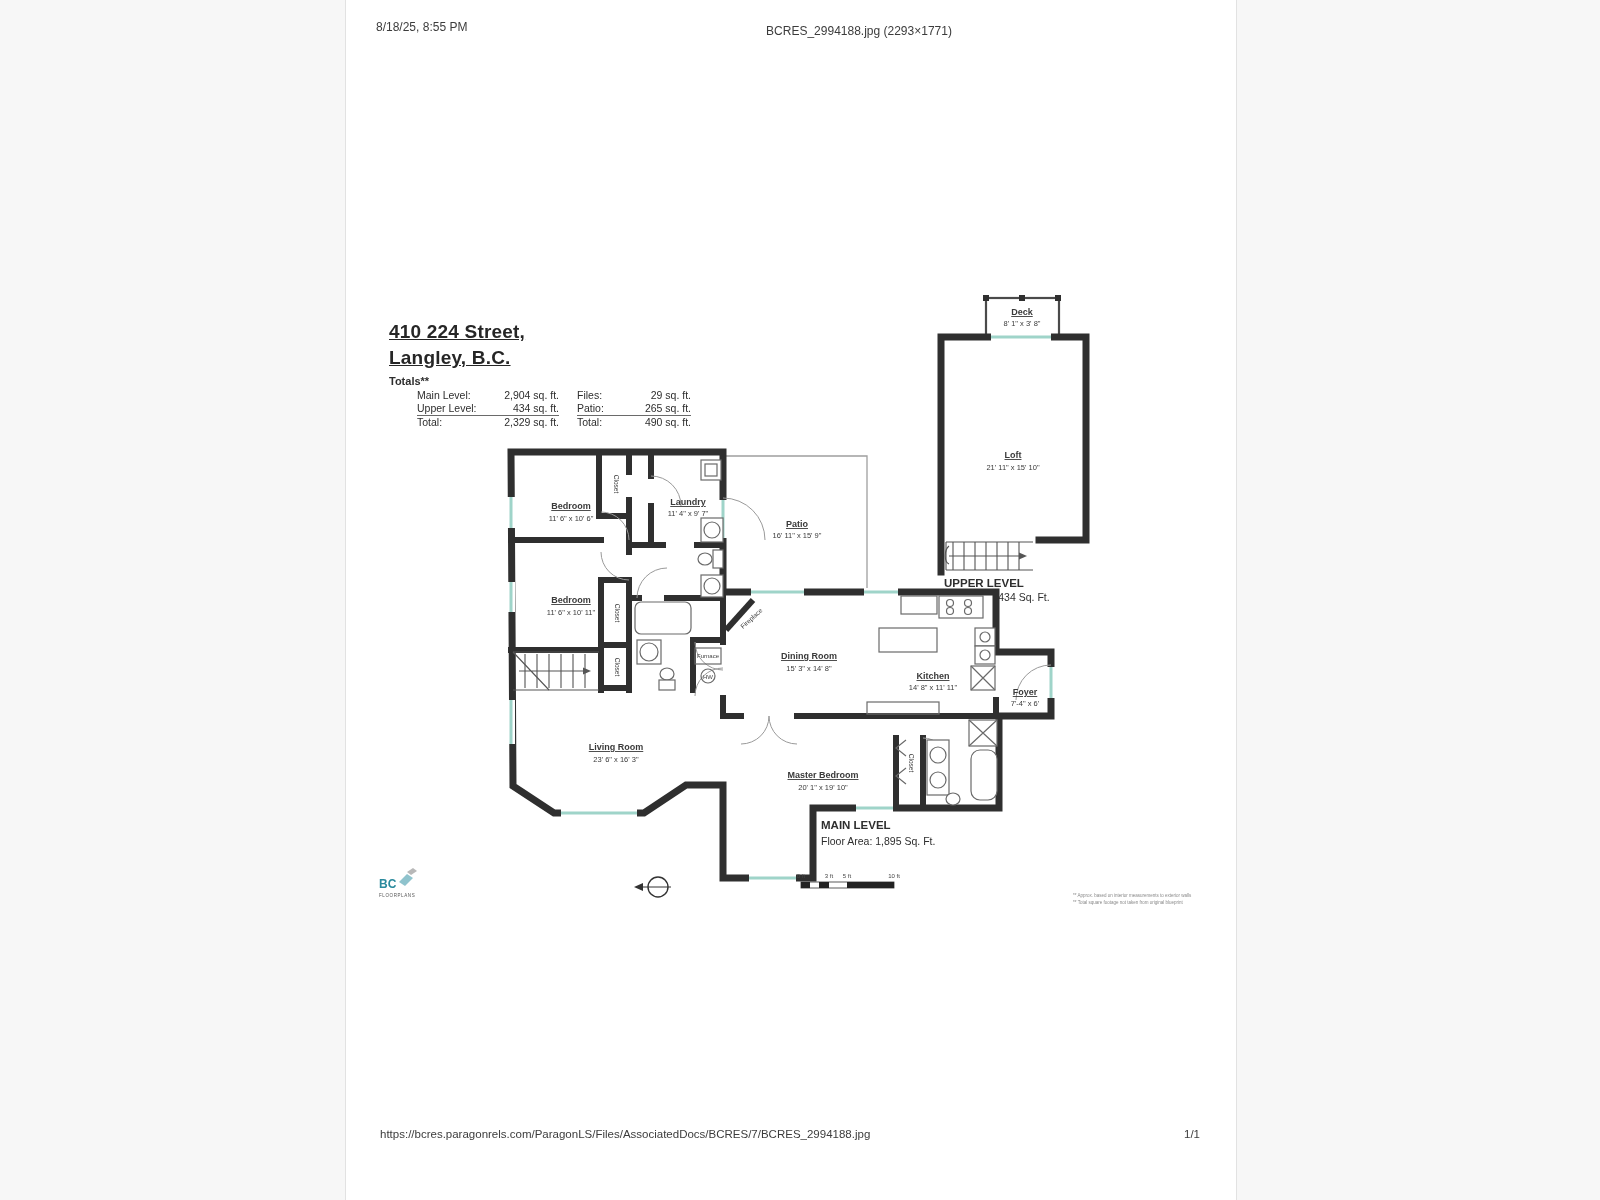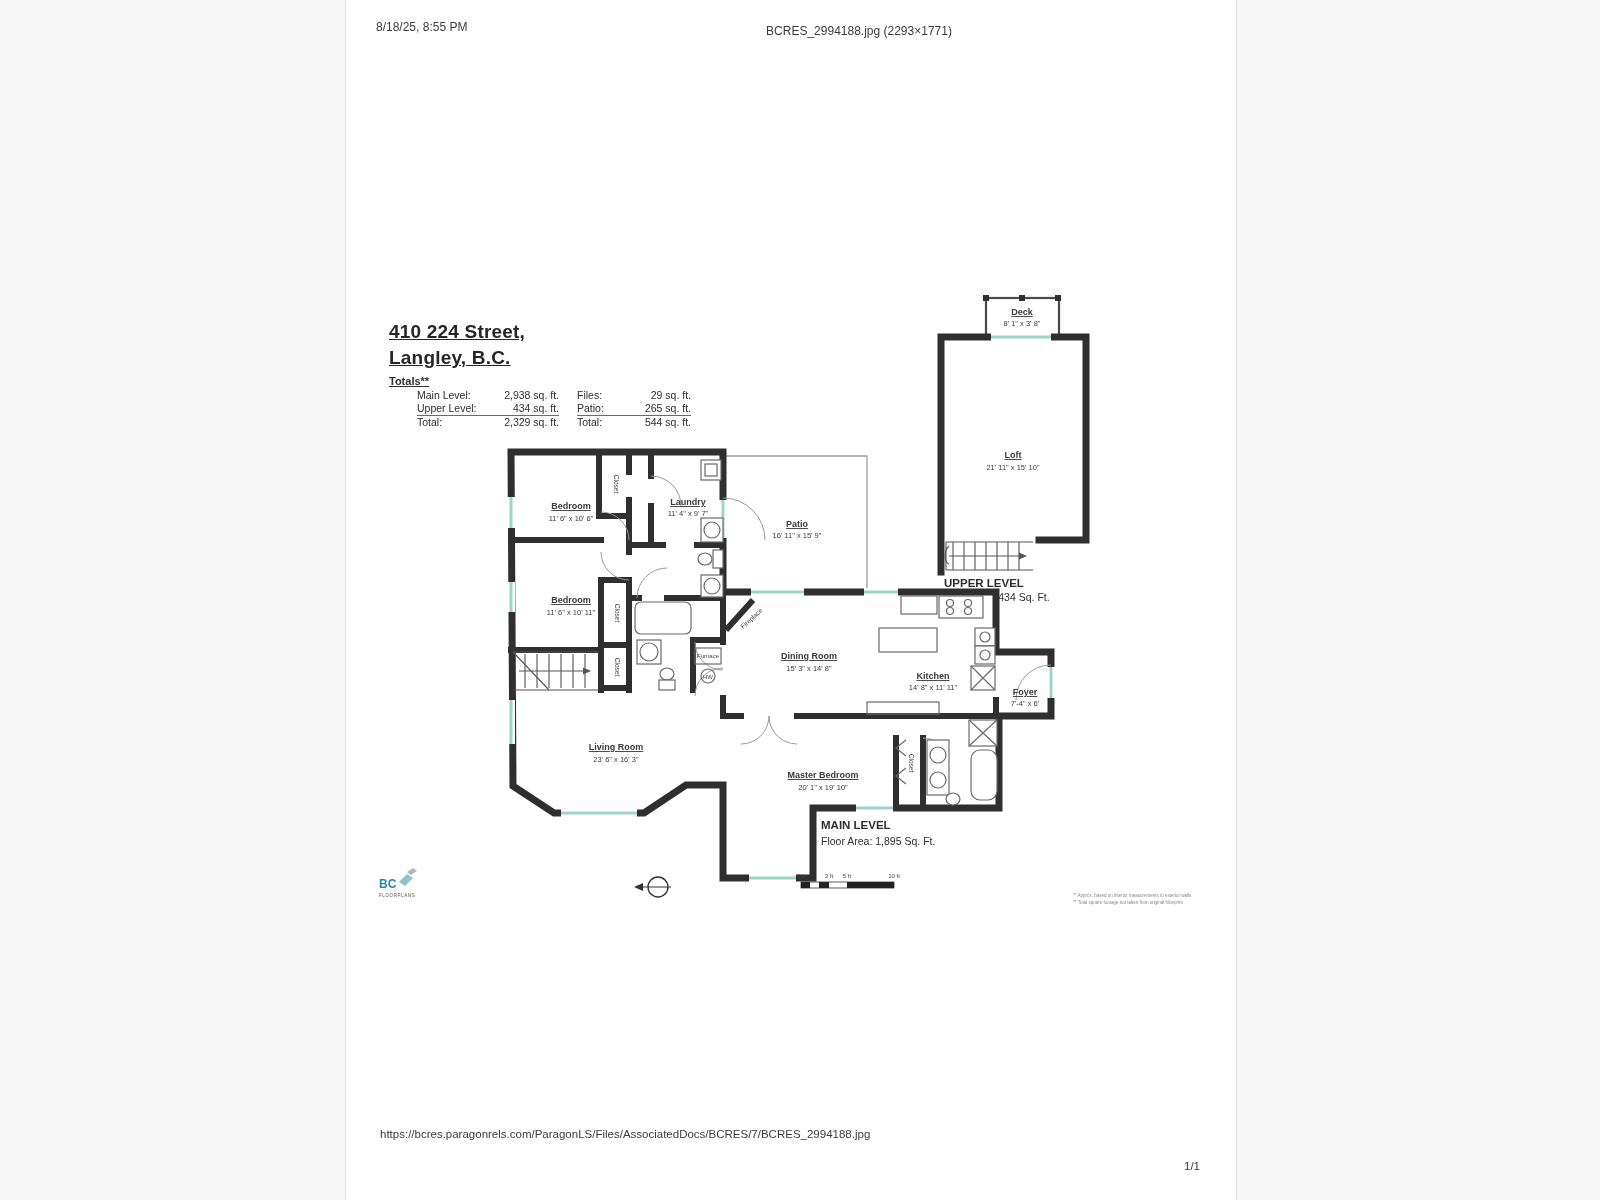--- a/index.html
+++ b/index.html
@@ -4,25 +4,25 @@
 <style>
   html,body{margin:0;padding:0;background:#f7f7f7;font-family:"Liberation Sans",sans-serif;}
   .viewport{position:relative;width:1600px;height:1200px;background:#f7f7f7;overflow:hidden;}
   .page{position:absolute;left:345px;top:0;width:890px;height:1200px;background:#ffffff;
         border-left:1px solid #e2e2e2;border-right:1px solid #e2e2e2;}
   .hdr{position:absolute;font-size:12px;color:#3c3c3c;}
   .hdr-date{left:30px;top:20px;}
   .hdr-file{left:513px;top:24px;transform:translateX(-50%);white-space:nowrap;}
   .ftr{position:absolute;font-size:11.5px;color:#3c3c3c;}
   .ftr-url{left:34px;top:1128px;}
-  .ftr-page{left:838px;top:1160px;}
+  .ftr-page{left:838px;top:1128px;}
   .title{position:absolute;left:43px;top:319px;font-size:19px;font-weight:bold;color:#262626;
          line-height:26px;text-decoration:underline;letter-spacing:.2px;}
   .totals{position:absolute;left:43px;top:375px;color:#2e2e2e;}
-  .totals .head{font-size:11px;font-weight:bold;margin-bottom:2px;text-decoration:underline;}
+  .totals .head{font-size:11px;font-weight:bold;margin-bottom:2px;}
   .trow{display:flex;font-size:10.5px;line-height:13px;padding-left:28px;}
   .tl1{width:78px;} .tv1{width:64px;text-align:right;} .tsp{width:18px;}
   .tl2{width:52px;} .tv2{width:62px;text-align:right;}
   .trow.rule .tl1,.trow.rule .tv1,.trow.rule .tl2,.trow.rule .tv2{border-bottom:1px solid #6a6a6a;}
   svg{position:absolute;left:0;top:270px;}
   .rname{font:bold 9px "Liberation Sans",sans-serif;fill:#3a3a3a;}
   .rdim{font:7.5px "Liberation Sans",sans-serif;fill:#3a3a3a;}
   .lvl{font:bold 11.5px "Liberation Sans",sans-serif;fill:#2e2e2e;}
   .lvlsub{font:10.5px "Liberation Sans",sans-serif;fill:#2e2e2e;}
   .vtext{font:6.5px "Liberation Sans",sans-serif;fill:#3a3a3a;}
@@ -259,37 +259,37 @@
 
     <div class="title">
       <div>410 224 Street,</div>
       <div>Langley, B.C.</div>
     </div>
 
     <div class="totals">
       <div class="head">Totals**</div>
       <div class="trow">
         <span class="tl1">Main Level:</span>
-        <span class="tv1">2,938 sq. ft.</span>
+        <span class="tv1">2,904 sq. ft.</span>
         <span class="tsp"></span>
         <span class="tl2">Files:</span>
         <span class="tv2">29 sq. ft.</span>
       </div>
       <div class="trow rule">
         <span class="tl1">Upper Level:</span>
         <span class="tv1">434 sq. ft.</span>
         <span class="tsp"></span>
         <span class="tl2">Patio:</span>
         <span class="tv2">265 sq. ft.</span>
       </div>
       <div class="trow">
         <span class="tl1">Total:</span>
         <span class="tv1">2,329 sq. ft.</span>
         <span class="tsp"></span>
         <span class="tl2">Total:</span>
-        <span class="tv2">544 sq. ft.</span>
+        <span class="tv2">490 sq. ft.</span>
       </div>
     </div>
 
     <div class="ftr ftr-url">https://bcres.paragonrels.com/ParagonLS/Files/AssociatedDocs/BCRES/7/BCRES_2994188.jpg</div>
     <div class="ftr ftr-page">1/1</div>
   </div>
 </div>
 
 </body></html>

